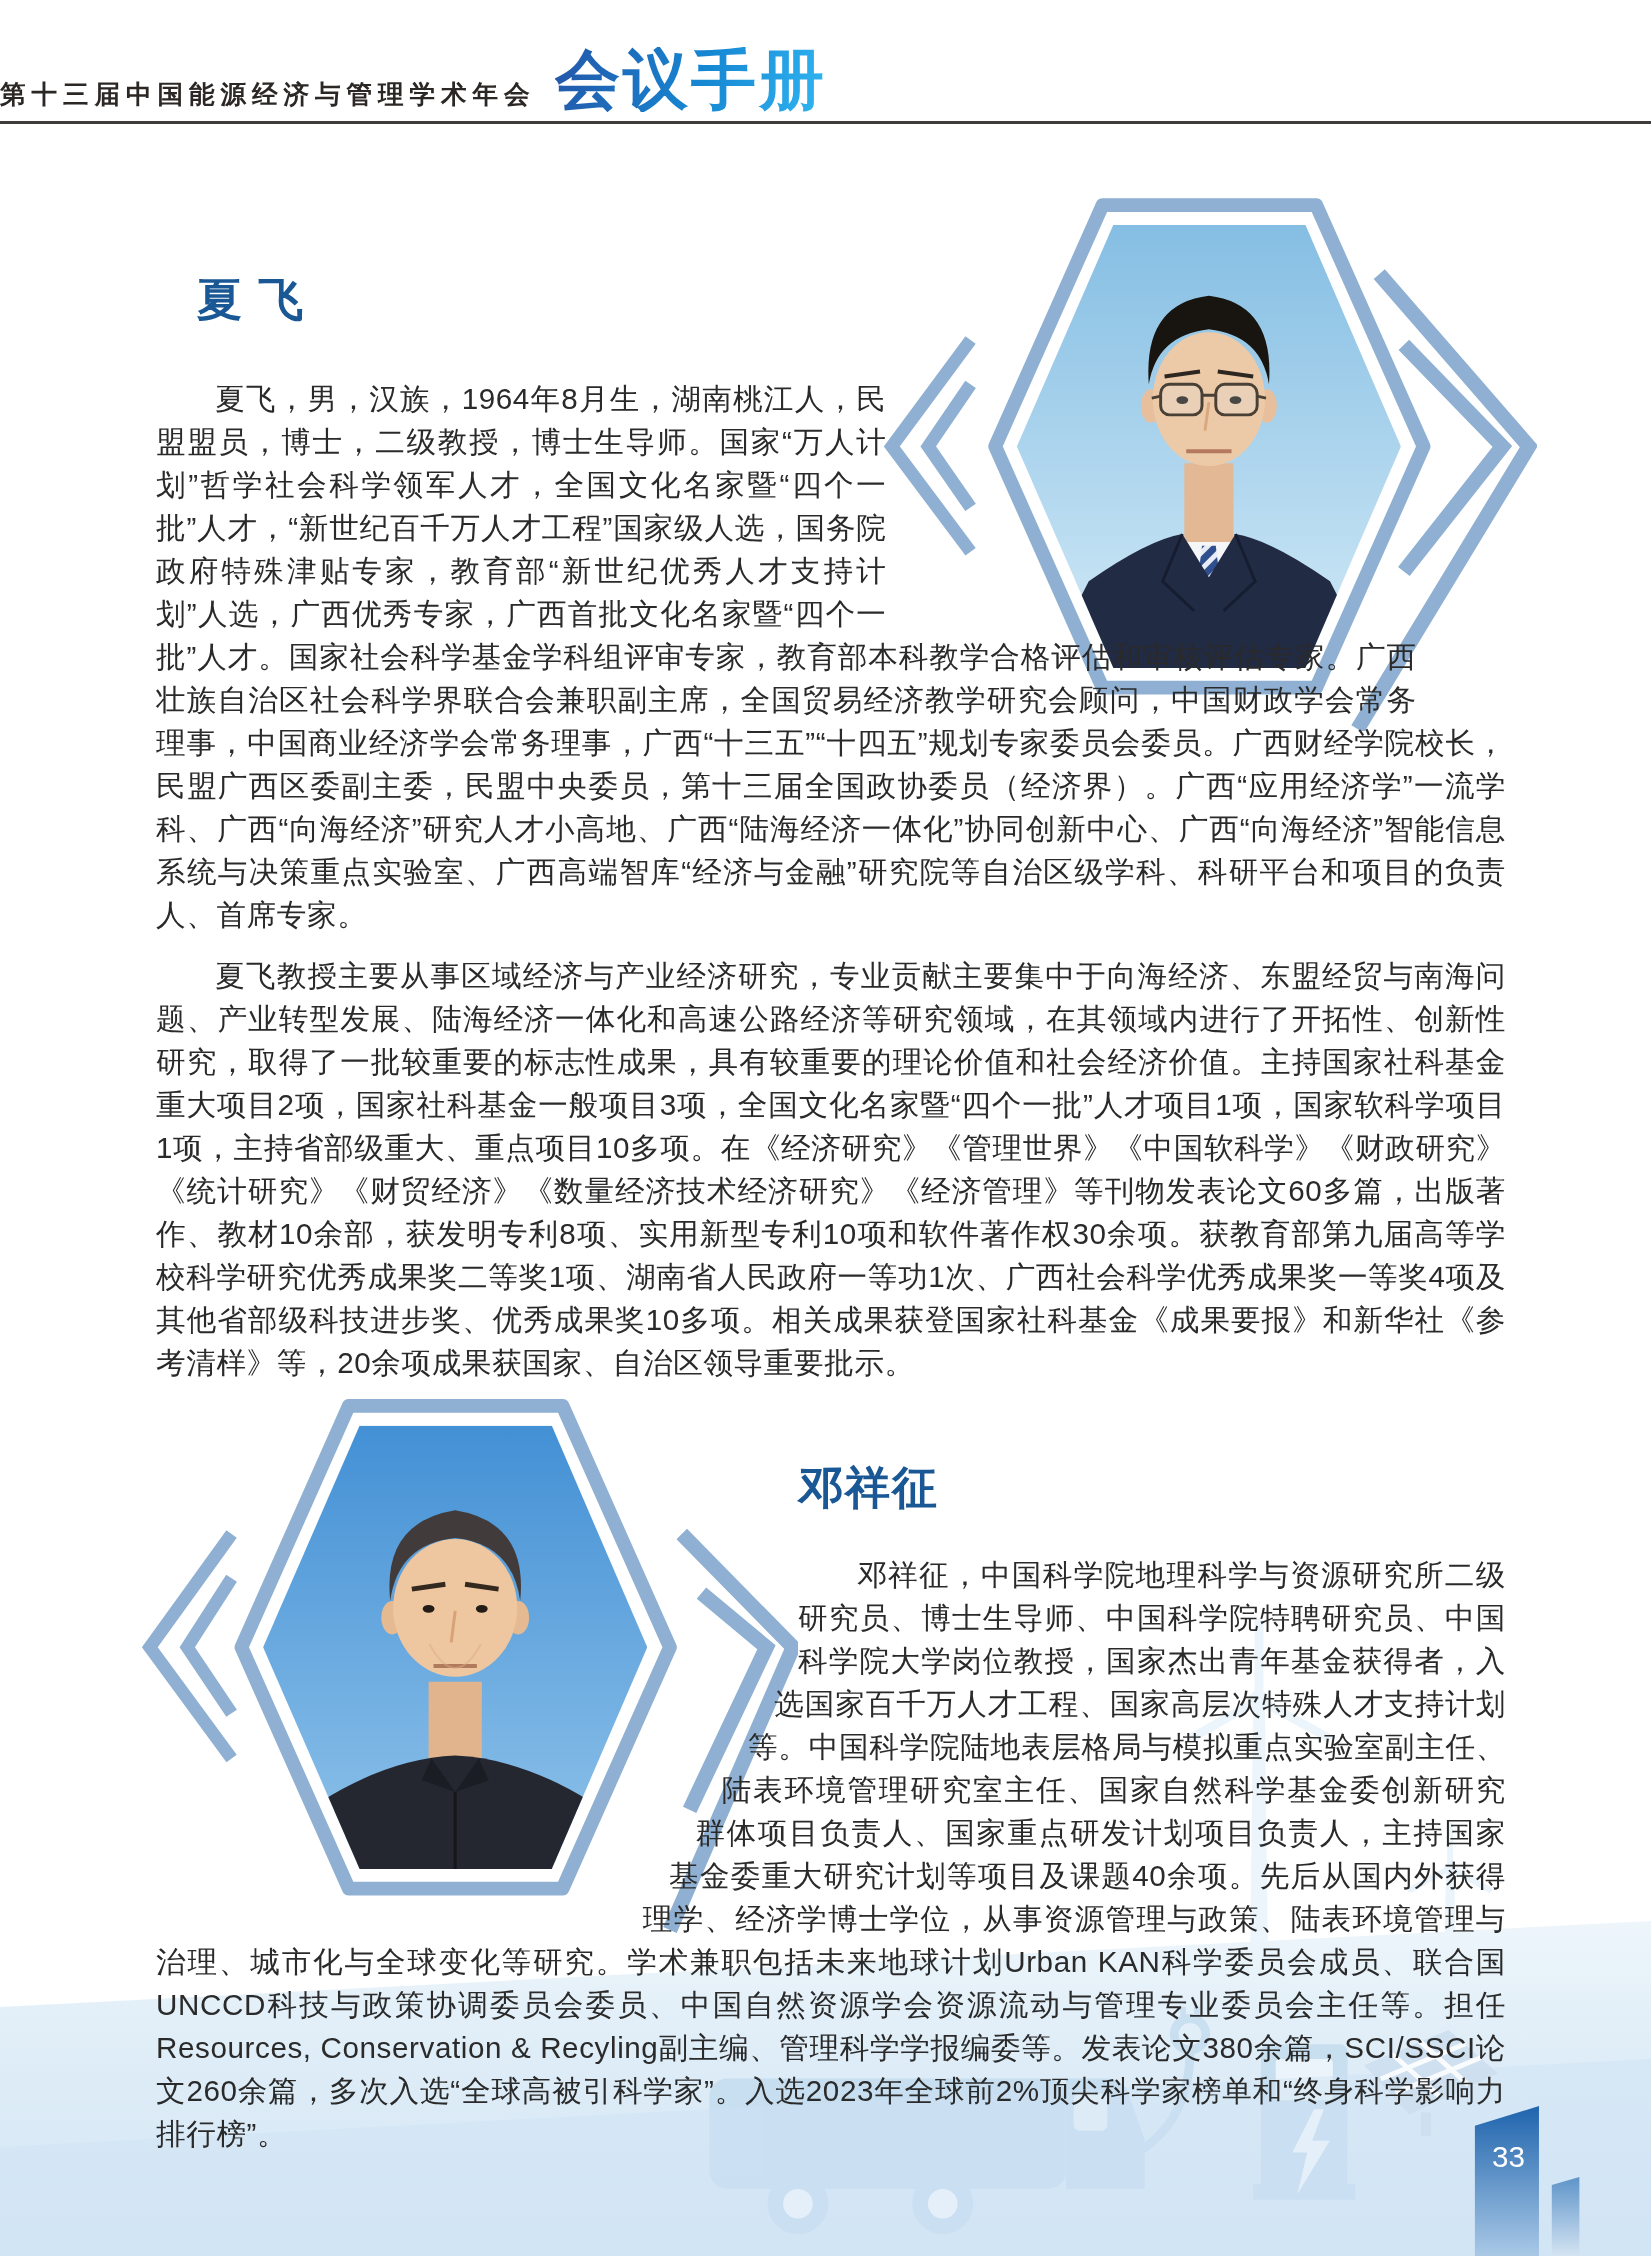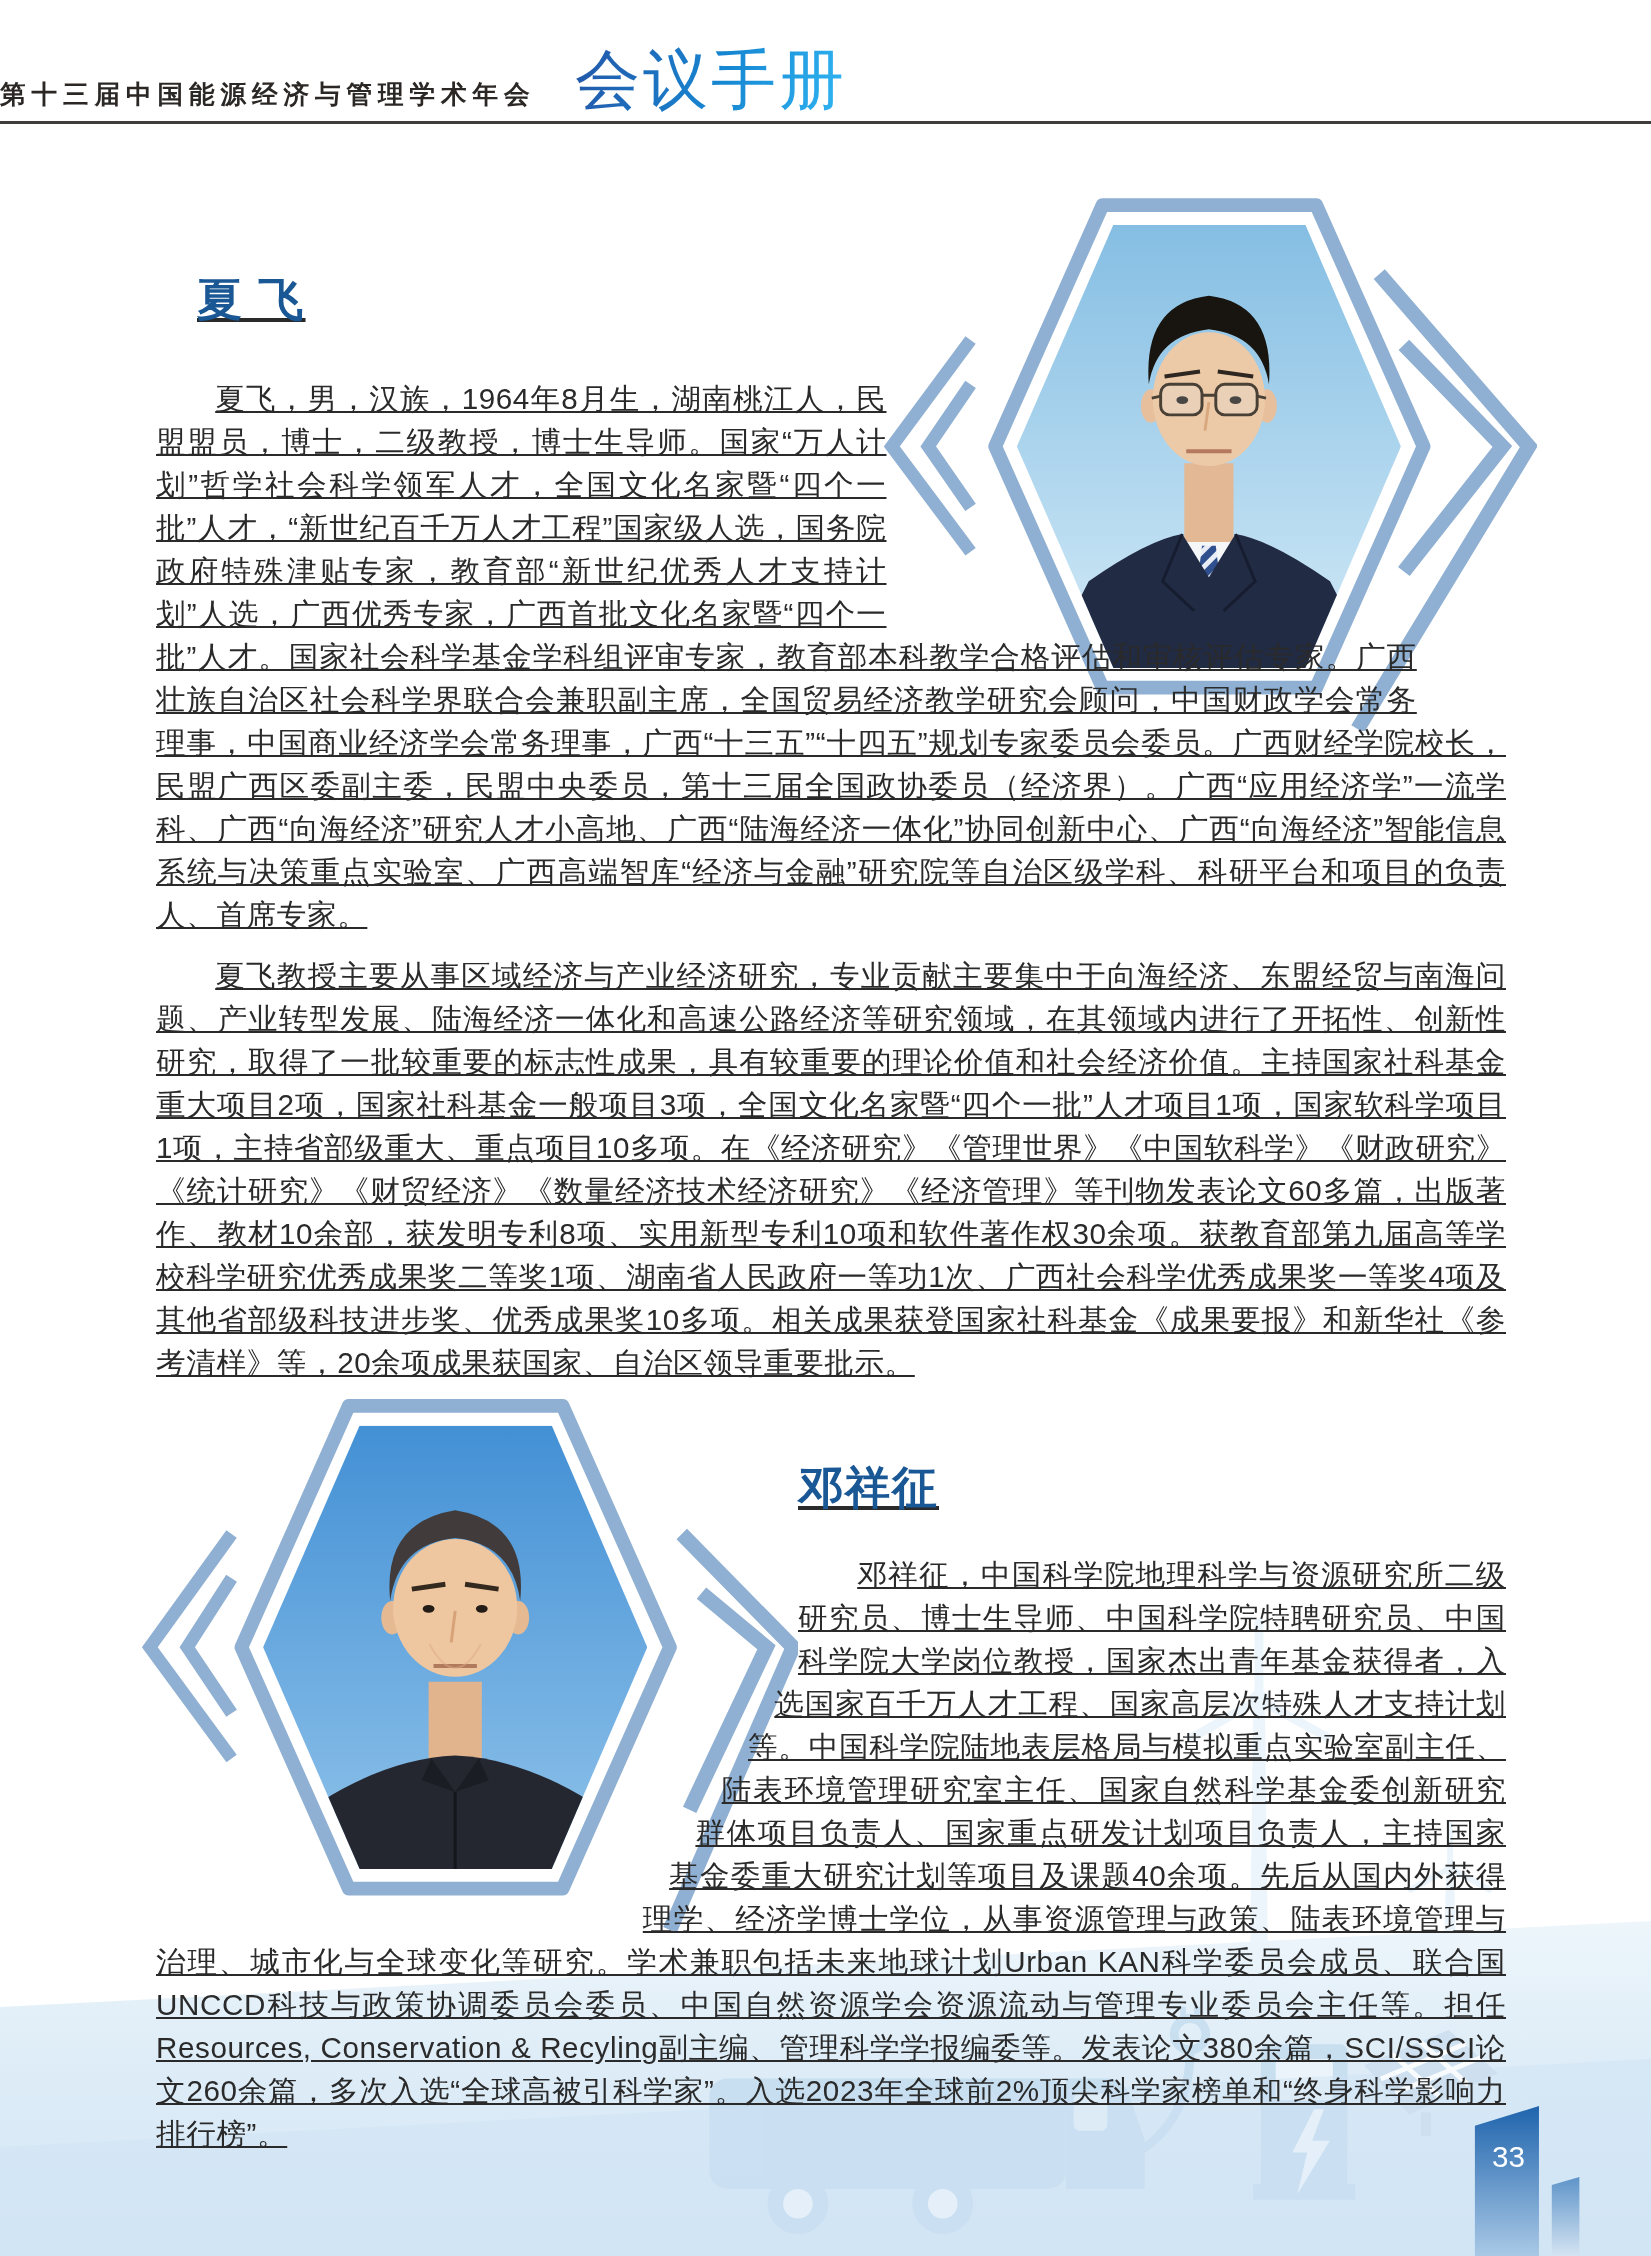--- a/index.html
+++ b/index.html
@@ -7,30 +7,30 @@
     width:1652px;height:2257px;position:relative;background:#ffffff;
     font-family:"Liberation Sans","DejaVu Sans",sans-serif;
     overflow:hidden;color:#2a2a2a;
   }
   
   .header{position:absolute;top:47px;left:0;right:0;display:flex;align-items:flex-end;padding-right:245px;z-index:3;}
   .conf-lines{text-align:right;color:#2b2725;font-weight:bold;margin-right:19.7px;margin-bottom:2px;}
   .conf-line1{font-size:25.6px;letter-spacing:5.9px;line-height:31.5px;}
   .conf-line2{font-size:25.6px;letter-spacing:0;line-height:31.5px;margin-top:2px;}
   .handbook{
-    font-size:65px;font-weight:normal;letter-spacing:3px;line-height:65px;
+    font-size:65px;font-weight:bold;letter-spacing:3px;line-height:65px;
     background:linear-gradient(105deg,#2456a8 0%,#1688d3 55%,#31b6f2 100%);
-    -webkit-background-clip:text;background-clip:text;color:transparent;margin-left:20px;
+    -webkit-background-clip:text;background-clip:text;color:transparent;
   }
   .header-rule{position:absolute;top:121px;left:0;width:1652px;height:3px;background:#403c3b;z-index:3;}
 
   
   .content{position:absolute;top:128px;left:140px;width:1382px;z-index:1;
     font-size:29.6px;line-height:43px;letter-spacing:0.6px;text-align:justify;}
-  section.bio{display:flow-root;text-decoration:underline;}
+  section.bio{display:flow-root;}
   h2.bio-name{color:#1a5795;font-size:45px;line-height:52px;font-weight:bold;letter-spacing:2px;margin:0;}
   .bio-1 h2.bio-name{margin:146px 0 0 57px;}
   .bio-2 h2.bio-name{margin:47px 0 0 0;}
   p.bio-p{margin:16px;text-indent:2em;}
   .bio-1 p.p1{margin-top:51px;}
   .bio-1 p.p2{margin-top:17.7px;}
   .bio-2 p.p1{margin-top:39px;}
   .bio-2{margin-top:15.8px;}
 
   .photo-float-right{

